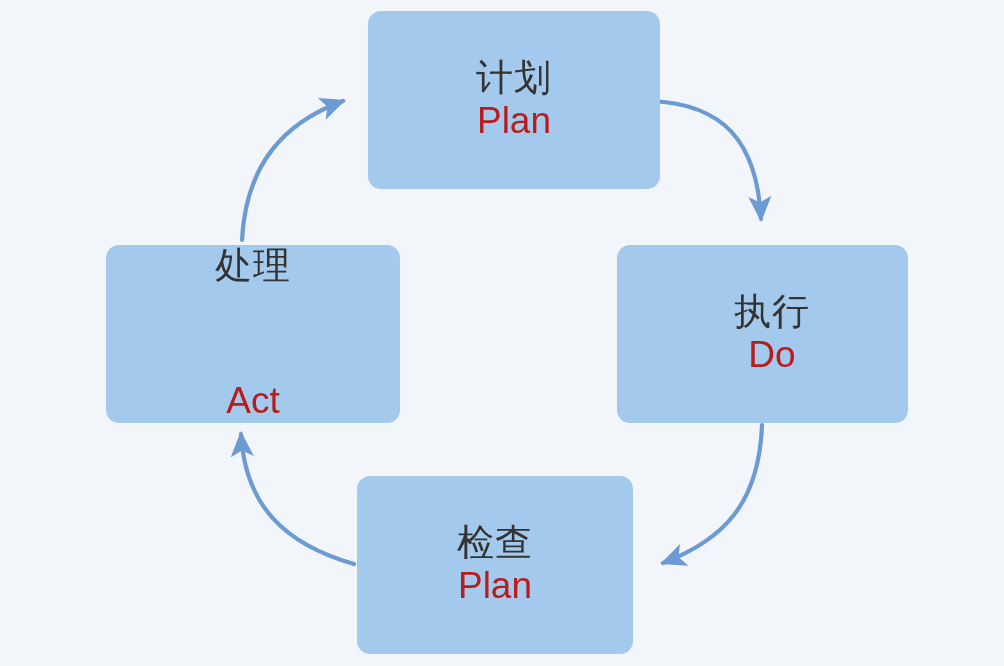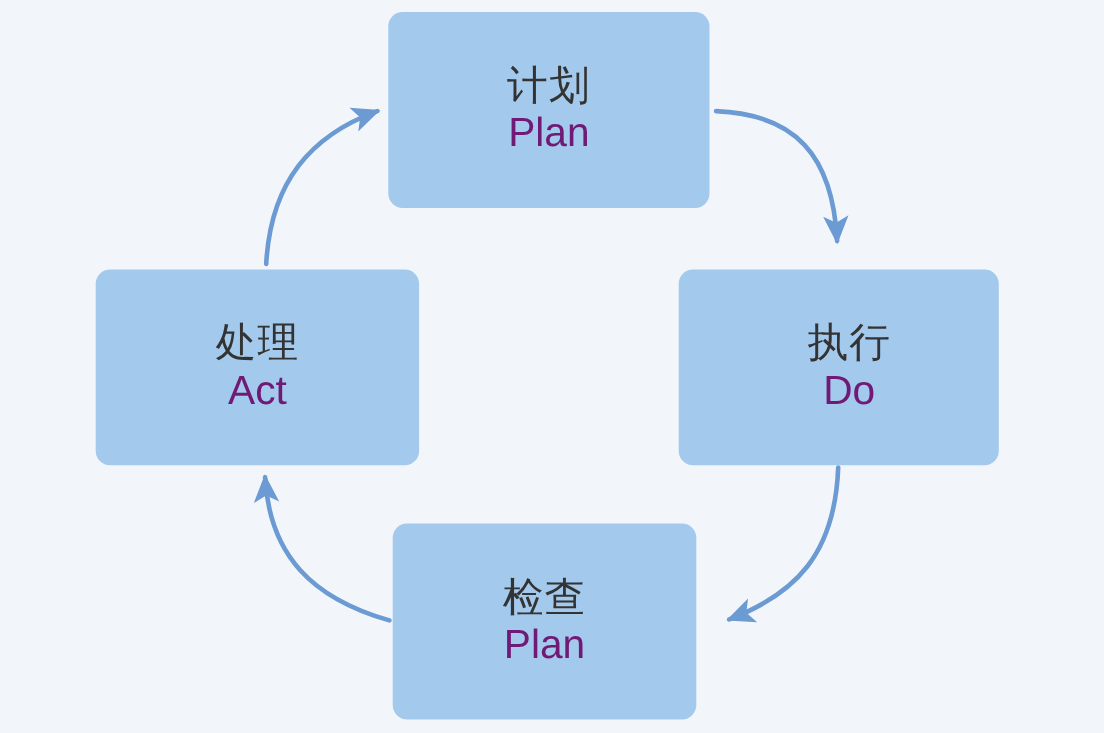--- a/index.html
+++ b/index.html
@@ -42,27 +42,27 @@
     line-height: 1.16;
     user-select: none;
   }
   .node-label-cn {
     font-size: 37px;
     letter-spacing: 1px;
     color: #333333;
   }
   .node-label-en {
     font-size: 37px;
-    color: #701a75;
+    color: #b91c1c;
   }
   
-  #node-plan  { left: 353px; top: 11px;  width: 292px; height: 178px; }
+  #node-plan  { left: 368px; top: 11px;  width: 292px; height: 178px; }
   #node-do    { left: 617px; top: 245px; width: 291px; height: 178px; padding-left: 19px; }
   #node-check { left: 357px; top: 476px; width: 276px; height: 178px; }
-  #node-act   { left: 87px;  top: 245px; width: 294px; height: 178px; }
+  #node-act   { left: 106px;  top: 245px; width: 294px; height: 178px; justify-content: space-between; }
 </style>
 </head>
 <body>
 
 <div id="diagram-root">
 
   <svg id="arrow-layer" viewBox="0 0 1004 666" width="1004" height="666" xmlns="http://www.w3.org/2000/svg">
     <defs>
       <marker id="arrowhead" markerWidth="7" markerHeight="7" refX="5.4" refY="3.1" orient="auto" markerUnits="strokeWidth">
         <path d="M0,0.35 L6.1,3.1 L0,5.85 L1.45,3.1 Z" fill="#6b9bd2"></path>

